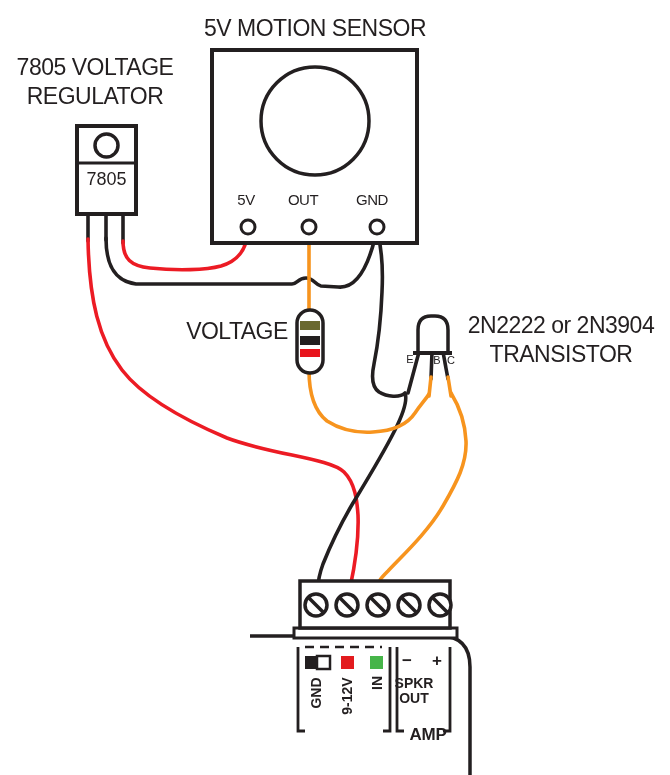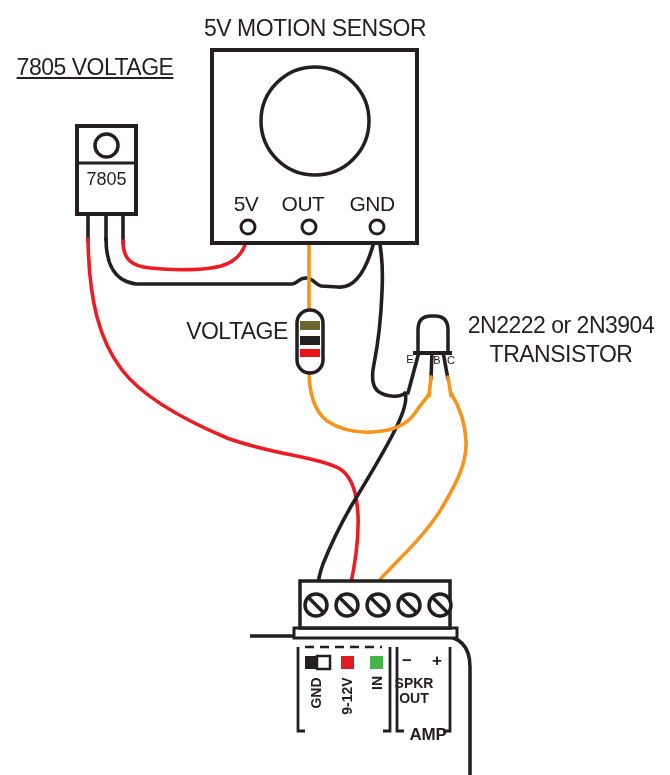--- a/index.html
+++ b/index.html
@@ -1,21 +1,21 @@
 <!DOCTYPE html>
 <html><head>
 <meta charset="utf-8">
 <style>
   html,body{margin:0;padding:0;background:#fff;}
   #canvas{position:relative;width:670px;height:775px;background:#ffffff;overflow:hidden;
           font-family:"Liberation Sans", sans-serif;color:#231f20;}
   #wiresvg{position:absolute;left:0;top:0;}
   .lbl{position:absolute;text-align:center;line-height:1.25;letter-spacing:-0.5px;}
   .title{font-size:23px;}
-  .pin{font-size:21px;}
+  .pin{font-size:15px;}
   .small{font-size:18px;letter-spacing:0;}
   .tiny{font-size:11px;letter-spacing:0;}
   .boardlbl{font-size:14px;font-weight:600;letter-spacing:0;}
   .sign{font-size:17px;font-weight:600;letter-spacing:0;}
   .group{font-size:17px;font-weight:bold;letter-spacing:-0.3px;}
   .vlabel{position:absolute;width:80px;height:20px;display:flex;align-items:center;justify-content:center;
           transform:rotate(-90deg);font-size:14px;font-weight:600;}
   .twoline div{white-space:nowrap;}
 </style>
 </head>
@@ -106,22 +106,23 @@
 
       <g>
         <rect x="305" y="656" width="12" height="13" fill="#231F20"></rect>
         <rect x="317" y="656" width="13" height="13" fill="#fff" stroke="#231f20" stroke-width="2.5"></rect>
         <rect x="341" y="656" width="13" height="13" fill="#E31B1E"></rect>
         <rect x="370" y="656" width="13" height="13" fill="#46B549"></rect>
       </g>
     </g>
   </svg>
 
-  <div class="lbl title twoline" style="left:5px;top:53px;width:180px;text-decoration:underline;">
+  <div class="lbl title twoline" style="left:5px;top:53px;width:180px;">
     <div>7805 VOLTAGE</div>
+    <div>REGULATOR</div>
   </div>
 
   <div class="lbl small" style="left:81px;top:168px;width:51px;">7805</div>
 
   <div class="lbl title" style="left:190px;top:14px;width:250px;">5V MOTION SENSOR</div>
 
   <div class="lbl pin" style="left:216px;top:191px;width:60px;">5V</div>
   <div class="lbl pin" style="left:273px;top:191px;width:60px;">OUT</div>
   <div class="lbl pin" style="left:342px;top:191px;width:60px;">GND</div>
 

